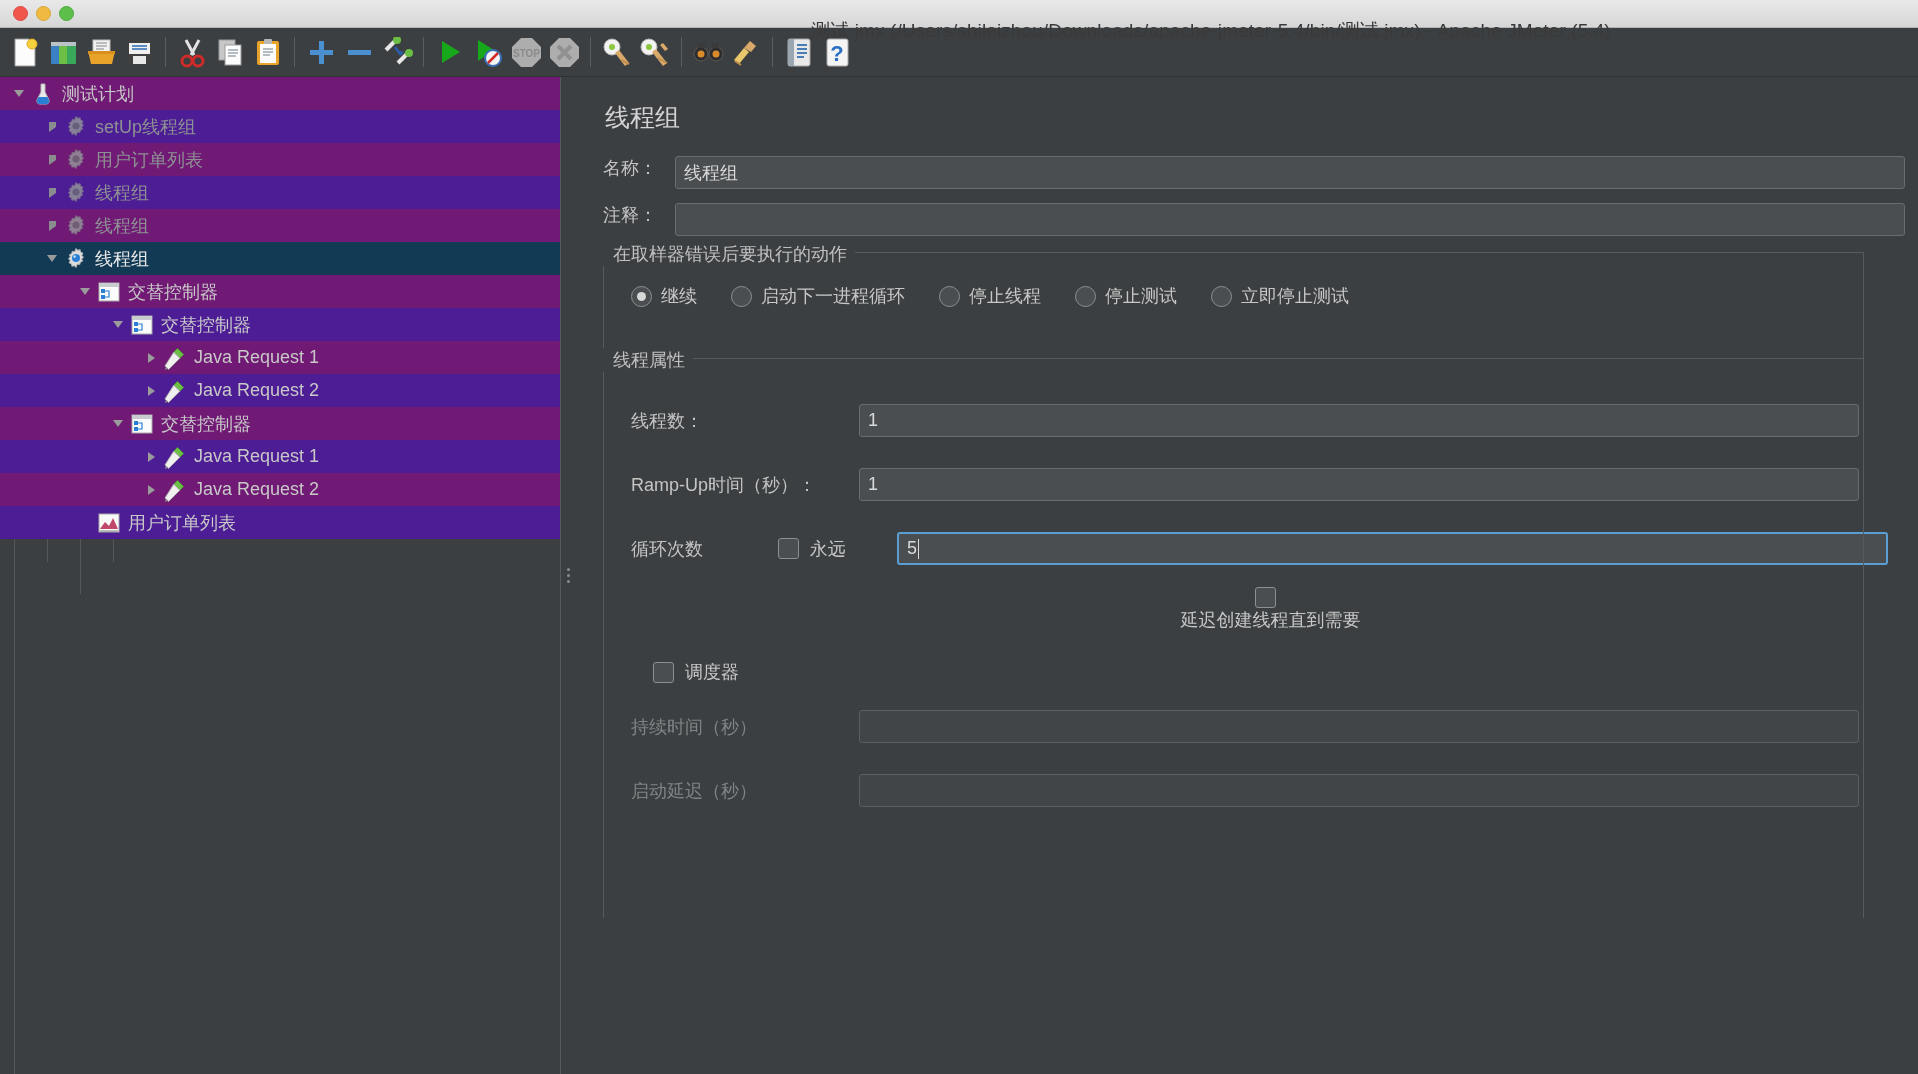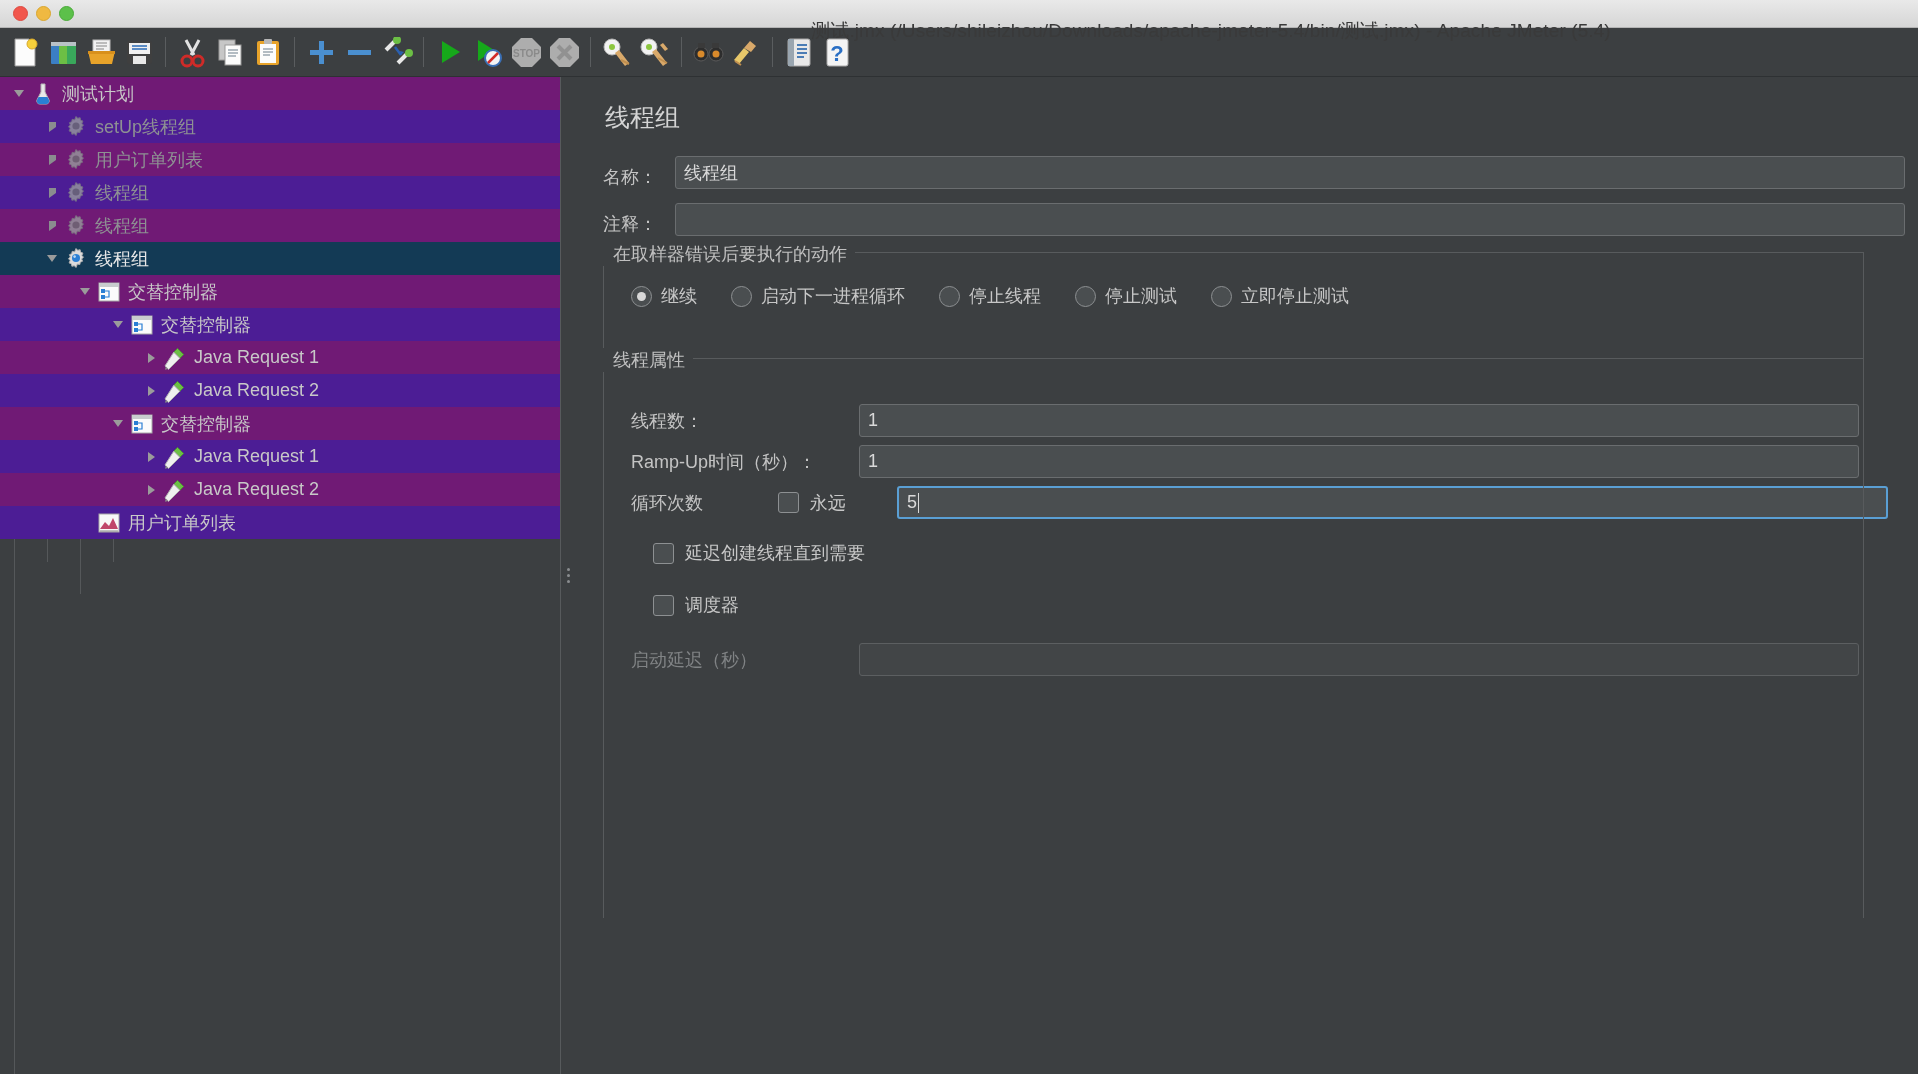--- a/index.html
+++ b/index.html
@@ -93,21 +93,21 @@
   .splitter .dots i { width:3px; height:3px; border-radius:50%; background:#8a8d8f; display:block; }
 
   
   .rightpane {
     flex:1 1 auto; background:#3c3f41;
     padding:18px 0 0 26px;
     overflow:hidden; position:relative;
   }
   .panel-title { font-size:25px; color:#d4d4d4; margin:6px 0 22px 2px; }
 
-  .frow { display:flex; align-items:flex-end; margin-bottom:14px; }
+  .frow { display:flex; align-items:flex-start; margin-bottom:14px; }
   .flabel { font-size:18px; color:#c4c4c4; }
   .finput {
     background:#4a4e50; border:1px solid #6a6d6f; border-radius:3px;
     height:33px; color:#d9d9d9; font-size:18px;
     padding:0 8px; display:flex; align-items:center;
     font-family:"Liberation Sans", sans-serif;
   }
   .finput.focus { border:2px solid #5a9fd4; background:#4a4e50; }
   .finput.disabled { background:#424547; border-color:#5c5f61; color:#7e8183; }
   .caret { width:1px; height:20px; background:#d9d9d9; margin-left:1px; }
@@ -146,21 +146,21 @@
     position:relative; flex:0 0 21px; margin-right:11px;
   }
   .cbox.on::after {
     content:""; position:absolute; left:4px; top:-1px;
     width:8px; height:14px;
     border-right:3px solid #cfcfcf; border-bottom:3px solid #cfcfcf;
     transform:rotate(40deg);
   }
   .clabel { font-size:18px; color:#c7c7c7; }
 
-  .tp-row { display:flex; align-items:center; margin-bottom:8px; }
+  .tp-row { display:flex; align-items:center; margin-bottom:31px; }
   .tp-label { font-size:18px; color:#c4c4c4; }
   .tp-label.dim { color:#808385; }
 </style>
 </head>
 <body>
 
 <div class="titlebar">
   <div class="lights">
     <span class="light red"></span>
     <span class="light yellow"></span>
@@ -674,30 +674,34 @@
             <span class="cbox"></span>
             <span class="clabel">永远</span>
           </div>
           <div class="finput focus" style="width:1000px;">
             <span>5</span>
             <span class="caret"></span>
           </div>
         </div>
 
 
-        <div class="tp-row" style="margin-bottom:28px; padding-left:22px;">
+        <div class="tp-row" style="margin-bottom:28px; padding-left:22px;flex-direction:column;">
           <span class="cbox"></span>
           <span class="clabel">延迟创建线程直到需要</span>
         </div>
 
         <div class="tp-row" style="margin-bottom:26px; padding-left:22px;">
           <span class="cbox"></span>
           <span class="clabel">调度器</span>
         </div>
 
+        <div class="tp-row">
+          <div class="tp-label dim" style="width:228px;">持续时间（秒）</div>
+          <div class="finput disabled" style="width:1000px;"></div>
+        </div>
 
         <div class="tp-row">
           <div class="tp-label dim" style="width:228px;">启动延迟（秒）</div>
           <div class="finput disabled" style="width:1000px;"></div>
         </div>
 
       </div>
     </div>
 
   </div>

